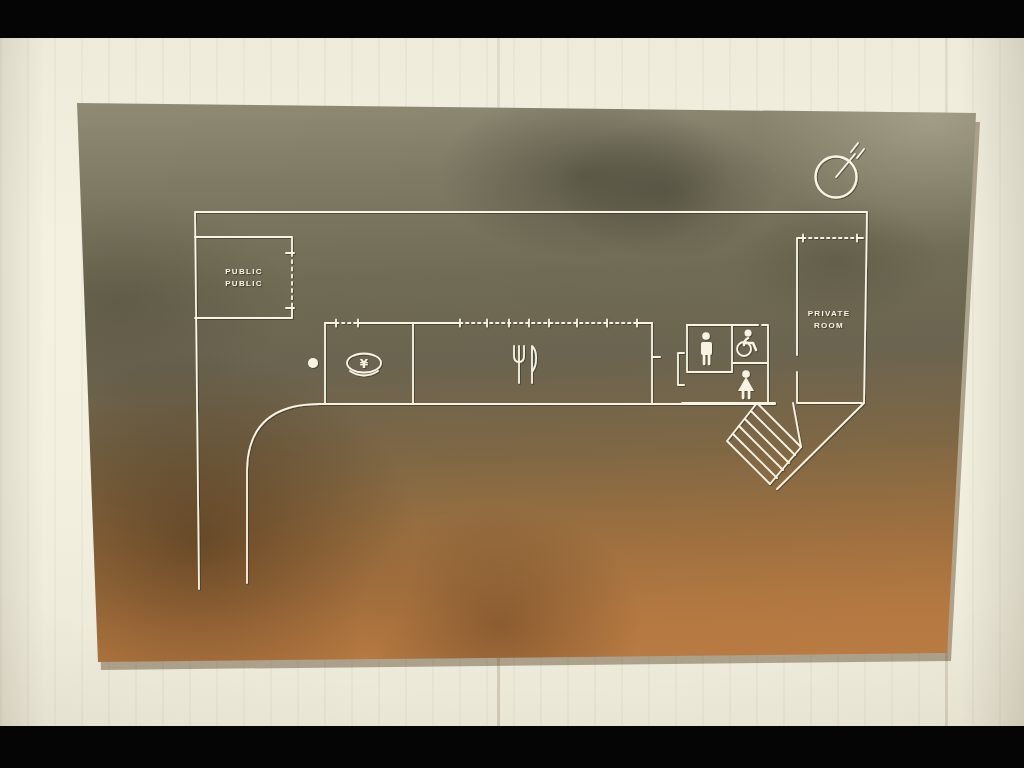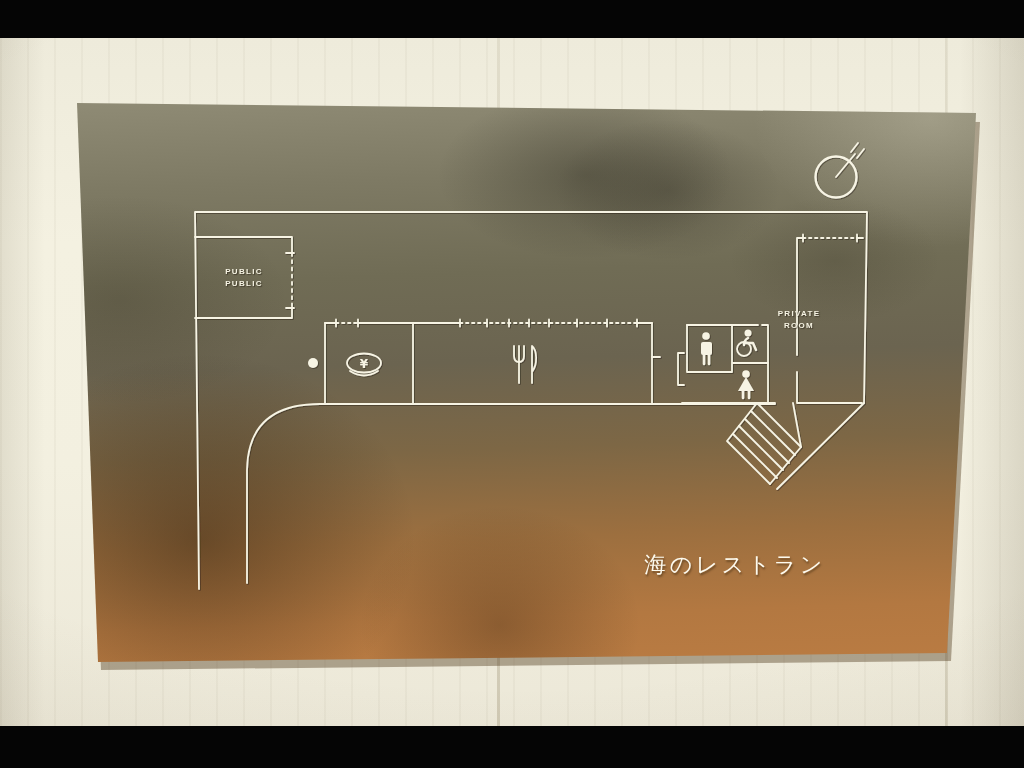--- a/index.html
+++ b/index.html
@@ -149,20 +149,19 @@
       </g>
 
     </g>
   </svg>
 
   <div class="rlabel" style="left:214px;top:266px;width:60px">
     <span>PUBLIC</span><br>
     <span>PUBLIC</span>
   </div>
 
-  <div class="rlabel" style="left:769px;top:308px;width:60px">
+  <div class="rlabel" style="left:799px;top:308px;width:60px">
     <span>PRIVATE</span><br>
     <span>ROOM</span>
   </div>
 
-  <div class="title">海のレストラン</div>
 
 </div>
 
 </body></html>

